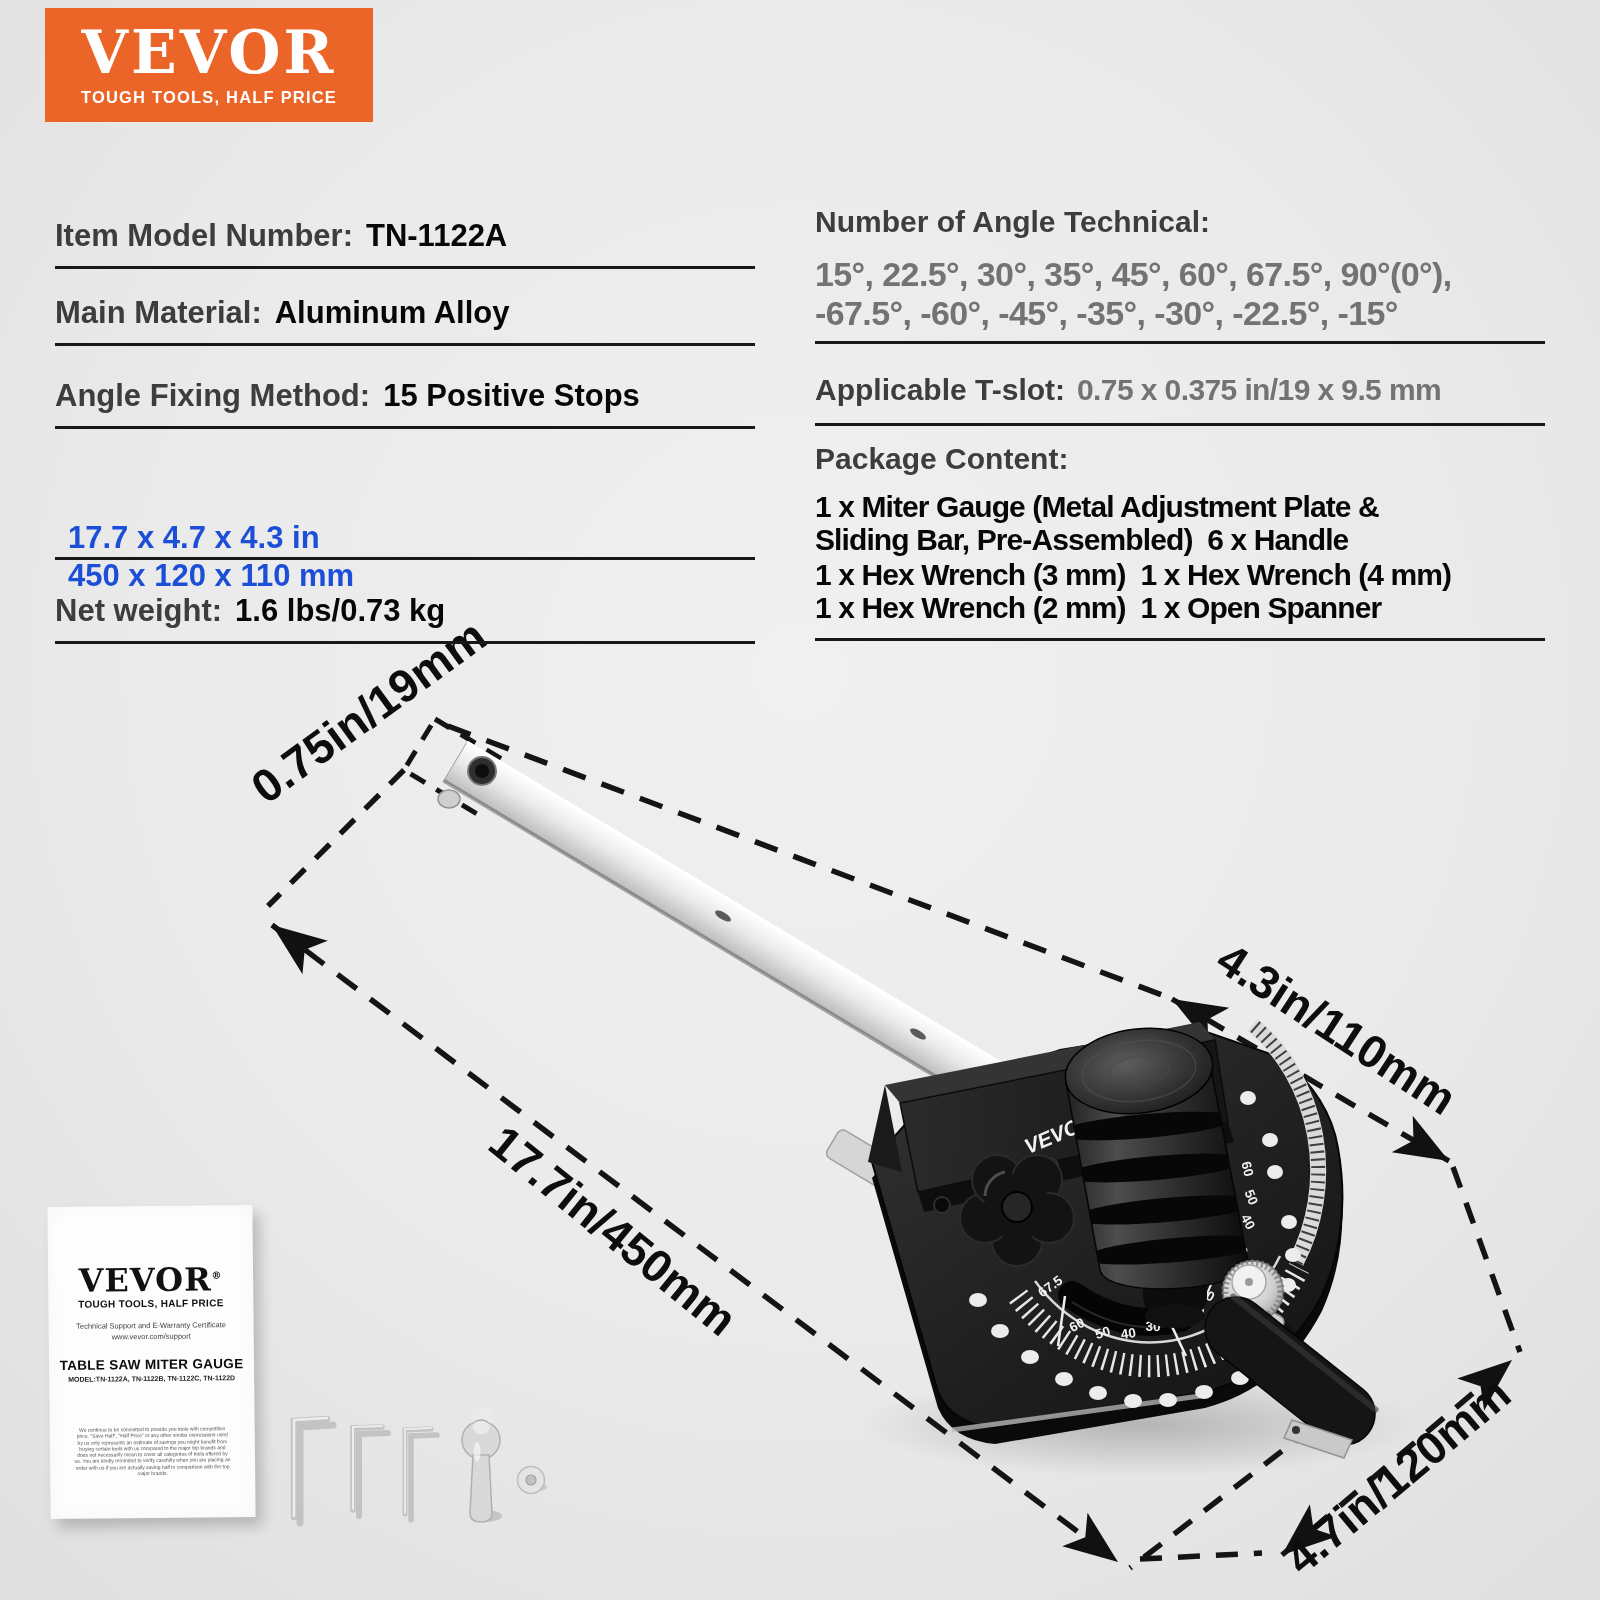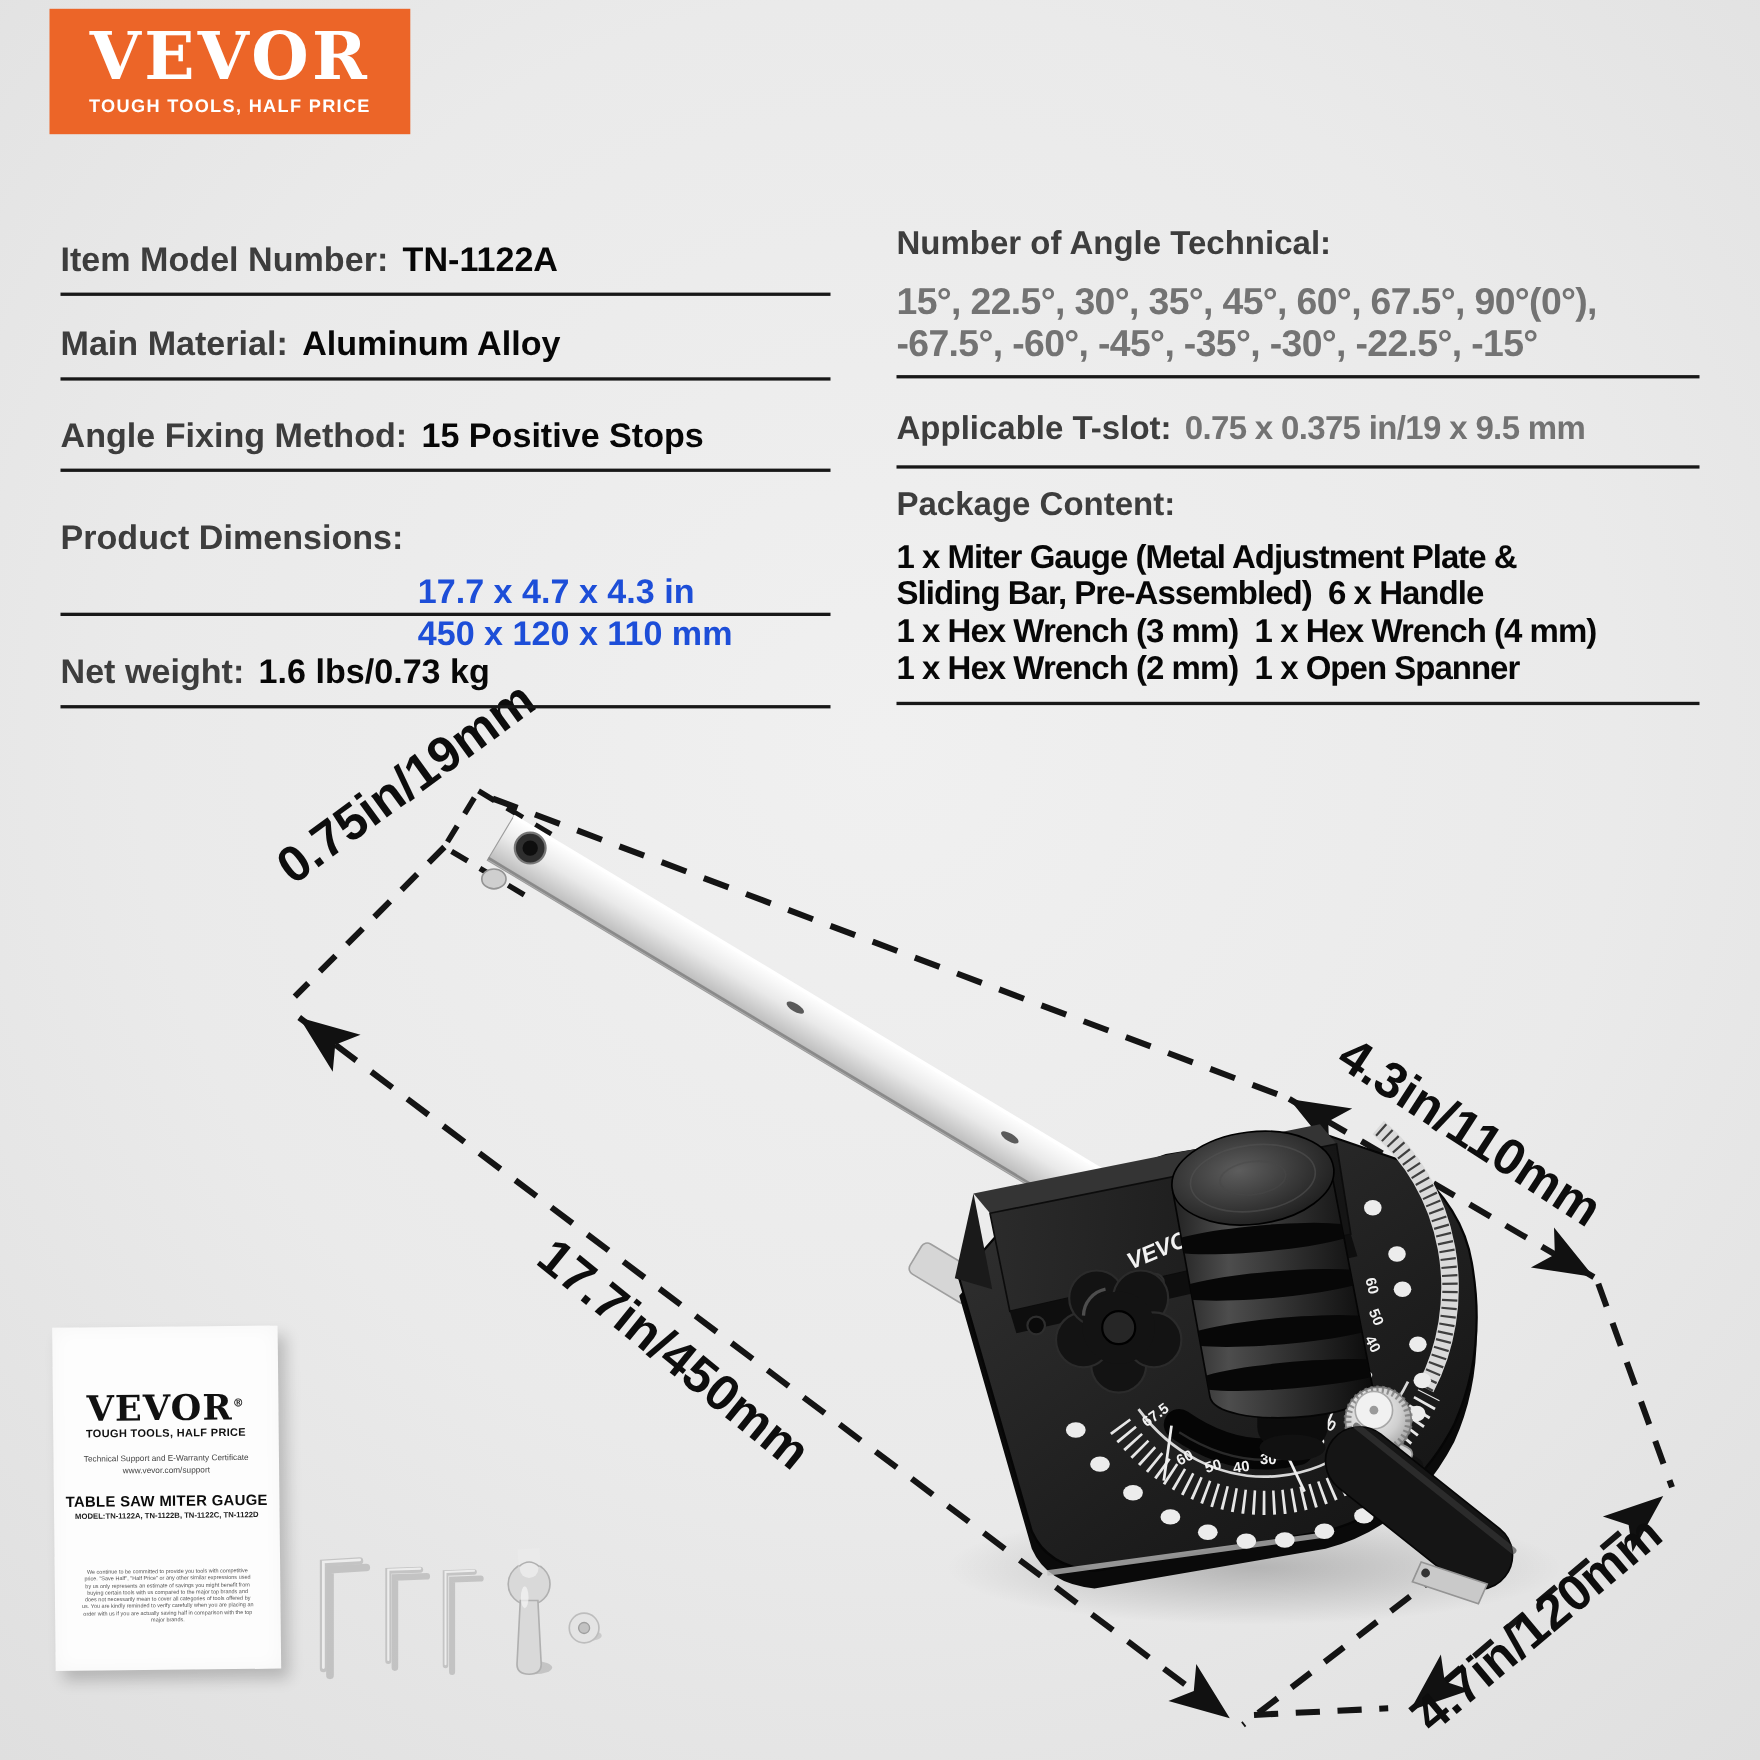--- a/index.html
+++ b/index.html
@@ -295,21 +295,21 @@
   <span>Main Material:</span><span class="val">Aluminum Alloy</span>
 </div>
 <div class="abs uline" style="left:55px;top:343px;width:700px;"></div>
 
 <div class="abs srow" style="left:55px;top:378px;">
   <span>Angle Fixing Method:</span><span class="val">15 Positive Stops</span>
 </div>
 <div class="abs uline" style="left:55px;top:426px;width:700px;"></div>
 
 <div class="abs srow" style="left:55px;top:471px;">
-  <span>Product Dimensions:</span><span class="val vcol"><div>17.7 x 4.7 x 4.3 in</div><div>450 x 120 x 110 mm</div></span>
+  <span class="val vcol"><div>17.7 x 4.7 x 4.3 in</div><div>450 x 120 x 110 mm</div></span>
 </div>
 <div class="abs uline" style="left:55px;top:557px;width:700px;"></div>
 
 <div class="abs srow" style="left:55px;top:593px;">
   <span>Net weight:</span><span class="val">1.6 lbs/0.73 kg</span>
 </div>
 <div class="abs uline" style="left:55px;top:641px;width:700px;"></div>
 
 <div class="abs srowR" style="left:815px;top:205px;">Number of Angle Technical:</div>
 <div class="abs bigval" style="left:815px;top:255px;">15°, 22.5°, 30°, 35°, 45°, 60°, 67.5°, 90°(0°),</div>

